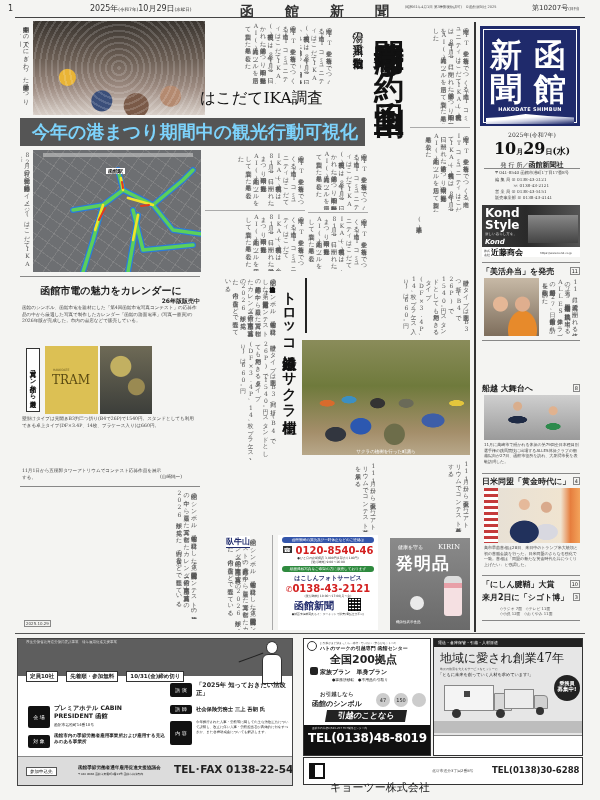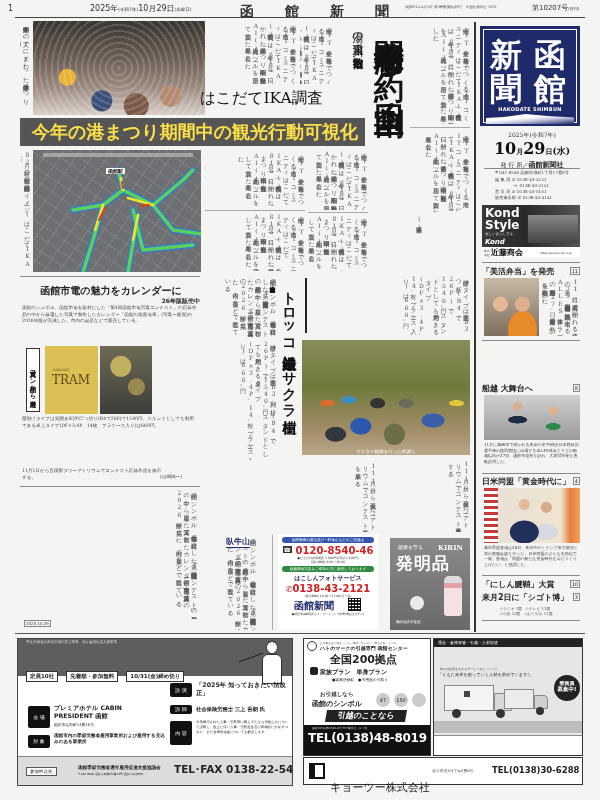--- a/index.html
+++ b/index.html
@@ -42,21 +42,21 @@
 <div class="abs vhead" style="left:334px;top:24px;width:30px;height:90px;font-size:11px;line-height:14px;font-weight:normal">湯の川温泉で複数日宿泊も</div>
 <div class="abs vtext" style="left:300px;top:24px;width:33px;height:60px">道南のIT企業や技術者らでつくる「道南ITコミュニティはこだてIKA」(中村拓代表)は、今年8月1〜5日に開かれた「函館港まつり」期間中の観光行動をAI(人工知能)ツールを活用して調査した結果を公表した。</div>
 
 <div class="abs vhead sans" style="left:370px;top:22px;width:36px;height:250px;font-size:30px;line-height:34px;font-weight:900;letter-spacing:-1px">平均滞在時間 約3割上回る</div>
 
 <div class="abs vtext" style="left:410px;top:24px;width:60px;height:100px">道南のIT企業や技術者らでつくる「道南ITコミュニティはこだてIKA」(中村拓代表)は、今年8月1〜5日に開かれた「函館港まつり」期間中の観光行動をAI(人工知能)ツールを活用して調査した結果を公表した。</div>
 <div class="abs line" style="left:410px;top:127px;width:60px;height:1px;background:#aaa"></div>
 <div class="abs vtext" style="left:410px;top:132px;width:60px;height:80px">道南のIT企業や技術者らでつくる「道南ITコミュニティはこだてIKA」(中村拓代表)は、今年8月1〜5日に開かれた「函館港まつり」期間中の観光行動をAI(人工知能)ツールを活用して調査した結果を公表した。</div>
 <div class="abs vtext" style="left:415px;top:215px;width:8px;height:40px">(千葉卓陽)</div>
 
-<div class="abs sans" style="left:20px;top:118px;width:345px;height:28px;background:#555;color:#fde047;font-size:18px;line-height:28px;font-weight:bold;padding-left:12px;white-space:nowrap;overflow:hidden">今年の港まつり期間中の観光行動可視化</div>
+<div class="abs sans" style="left:20px;top:118px;width:345px;height:28px;background:#555;color:#7dd3fc;font-size:18px;line-height:28px;font-weight:bold;padding-left:12px;white-space:nowrap;overflow:hidden">今年の港まつり期間中の観光行動可視化</div>
 
 <div class="abs photo" style="left:33px;top:150px;width:168px;height:122px;background:#6d6f72">
   <div class="abs" style="inset:0;background:
     repeating-linear-gradient(35deg,transparent 0 10px,rgba(150,150,150,.4) 10px 11px),
     repeating-linear-gradient(-55deg,transparent 0 12px,rgba(150,150,150,.4) 12px 13px)"></div>
   <div class="abs" style="left:10px;top:3px;width:150px;height:4px;background:#bbb;opacity:.7"></div>
   <svg class="abs" width="168" height="122" style="left:0;top:0">
     <g fill="none" stroke-linecap="round" stroke-linejoin="round">
       <path d="M85 20 L90 40 L70 55 L40 60 M70 55 L60 90 L50 122 M90 40 L120 55 L150 30 L160 20 M120 55 L140 80 L175 85 M105 65 L95 122 M100 60 L110 100 L160 95" stroke="#2d7bd9" stroke-width="6"></path>
       <path d="M85 20 L90 40 L70 55 L40 60 M70 55 L60 90 L50 122 M90 40 L120 55 L150 30 L160 20 M120 55 L140 80 L175 85 M105 65 L95 122 M100 60 L110 100 L160 95" stroke="#5cd05a" stroke-width="3.5"></path>
@@ -229,21 +229,21 @@
   <div style="position:relative;height:14px">
     <span class="abs" style="left:16px;top:1px;font-family:'DejaVu Serif',serif;font-size:10px;font-weight:bold;color:#1f2a6b">函館新聞</span>
     <span class="abs" style="left:70px;top:0;width:13px;height:13px;background:
       repeating-linear-gradient(90deg,#222 0 1.5px,#fff 1.5px 3px),repeating-linear-gradient(0deg,#222 0 1.5px,#fff 1.5px 3px);background-blend-mode:multiply"></span>
   </div>
   <div style="font-size:2.8px;text-align:center;color:#333;white-space:nowrap">●紙面未掲載写真もインターネットで販売(電話注文不可)</div>
 </div>
 
 <div class="abs sans" style="left:390px;top:538px;width:80px;height:92px;background:linear-gradient(180deg,#8a8a8a,#6a6a6a);color:#fff;overflow:hidden">
   <div class="abs" style="left:8px;top:6px;font-size:5px">健康を守る</div>
-  <div class="abs" style="left:48px;top:5px;font-size:7px;font-weight:bold;font-family:'DejaVu Serif',serif">KIRIN</div>
+  <div class="abs" style="left:48px;top:5px;font-size:7px;font-weight:normal;font-family:'DejaVu Serif',serif">KIRIN</div>
   <div class="abs" style="left:6px;top:14px;font-size:17px;font-weight:bold;letter-spacing:1px">発明品</div>
   <div class="abs" style="left:54px;top:38px;width:18px;height:40px;background:linear-gradient(180deg,#ddd 0 18%,#e8a0a8 18% 30%,#f5e0e2 30% 100%);border-radius:5px 5px 3px 3px"></div>
   <div class="abs" style="left:20px;top:58px;width:14px;height:14px;border-radius:50%;background:#fff;opacity:.85"></div>
   <div class="abs" style="left:6px;top:82px;font-size:3.5px">機能性表示食品</div>
 </div>
 
 <div class="abs line" style="left:15px;top:633px;width:570px;height:1px;background:#555"></div>
 
 <div class="abs sans" style="left:17px;top:638px;width:276px;height:148px;border:1.5px solid #444;background:#fff;overflow:hidden">
   <div style="position:absolute;left:0;top:0;width:276px;height:37px;background:#5e5e5e"></div>
@@ -309,20 +309,21 @@
   <div class="abs" style="left:90px;top:54px;width:14px;height:14px;border-radius:50%;background:#ccc;font-size:5px;text-align:center;line-height:14px">150</div>
   <div class="abs" style="left:108px;top:54px;width:14px;height:14px;border-radius:50%;background:#ccc"></div>
   <div class="abs" style="left:22px;top:71px;width:80px;height:12px;background:#222;color:#fff;font-size:8px;font-weight:bold;text-align:center;line-height:12px;transform:skewX(-10deg)">引越のことなら</div>
   <div class="abs" style="left:0;top:86px;width:128px;height:32px;background:#111"></div>
   <div class="abs" style="left:8px;top:87px;font-size:2.7px;color:#ddd;white-space:nowrap">函館市西桔梗町589-257 FK7物流センター内</div>
   <div class="abs" style="left:4px;top:92px;font-size:12px;font-weight:bold;color:#fff;white-space:nowrap;letter-spacing:-.3px">TEL(0138)48-8019</div>
 </div>
 
 <div class="abs sans" style="left:433px;top:638px;width:150px;height:118px;border:1.5px solid #333;background:#e6e6e6;overflow:hidden">
   <div class="abs" style="left:0;top:0;width:150px;height:8px;background:#222;color:#fff;font-size:4px;line-height:8px;padding-left:4px;white-space:nowrap">運送・倉庫保管・引越・人材派遣</div>
+  <div class="abs" style="left:6px;top:11px;font-family:'DejaVu Serif',serif;font-size:12px;white-space:nowrap;color:#222">地域に愛され創業47年</div>
   <div class="abs" style="left:6px;top:28px;font-size:3px;color:#444;white-space:nowrap">地元の物流を支えるサービスをモットーに</div>
   <div class="abs" style="left:4px;top:33px;font-family:'DejaVu Serif',serif;font-size:4.2px;color:#222;white-space:nowrap">「ともに未来を創っていく人材を求めています!」</div>
   <div class="abs" style="left:120px;top:36px;width:26px;height:26px;border-radius:50%;background:#222;color:#fff;text-align:center;font-weight:bold">
     <div style="font-size:5px;margin-top:5px">乗務員</div>
     <div style="font-size:5.5px">募集中!</div>
   </div>
   <div class="abs" style="left:10px;top:46px;width:70px;height:34px">
     <div class="abs" style="left:0;top:0;width:50px;height:26px;background:#f4f4f4;border:1px solid #888"></div>
     <div class="abs" style="left:50px;top:8px;width:18px;height:18px;background:#d8d8d8;border:1px solid #888;border-radius:0 5px 0 0"></div>
     <div class="abs" style="left:8px;top:24px;width:9px;height:9px;border-radius:50%;background:#333"></div>

